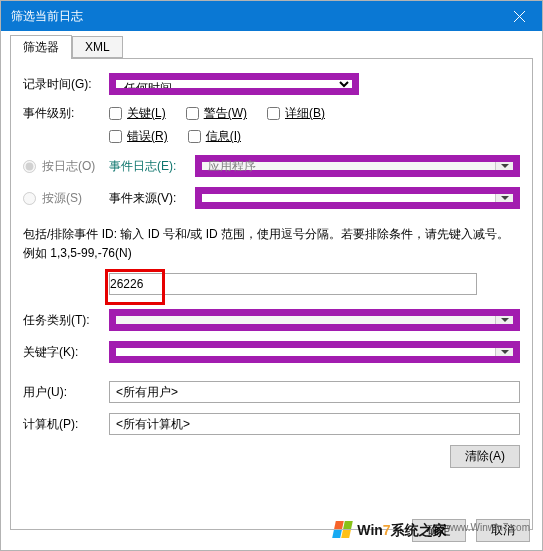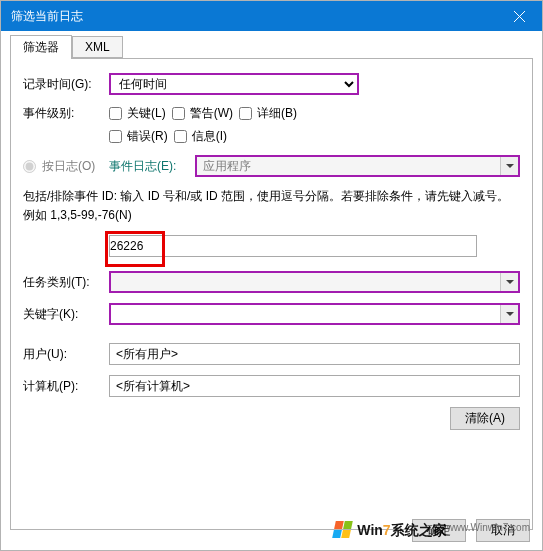--- a/index.html
+++ b/index.html
@@ -8,27 +8,27 @@
 .titlebar .title { font-size:12px;}
 .titlebar .close { width:45px; height:30px; display:flex; align-items:center; justify-content:center; cursor:pointer;}
 .titlebar .close svg { stroke:#fff; stroke-width:1;}
 .body { padding:5px 9px 0 9px; box-sizing:border-box;}
 .tab-strip { display:flex; align-items:flex-end; height:22px; position:relative;}
 .tab { padding:3px 12px 3px 12px; border:1px solid #b3b3b3; border-bottom:none; background:#fff; margin-right:0; position:relative; top:1px; z-index:2; cursor:pointer;}
 .tab.inactive { background:#f4f4f4; z-index:0; top:0; border-bottom:1px solid #b3b3b3;}
 .tab-panel { border:1px solid #b3b3b3; padding:14px 12px 10px 12px; box-sizing:border-box; position:relative; height:472px;}
 .row { display:flex; align-items:center; margin-bottom:10px;}
 .row>.label { width:86px; flex-shrink:0;}
-select.combo, .combo-box { height:22px; box-sizing:border-box; border:2px solid #a21caf; background:#fff; font-family:inherit; font-size:12px;}
+select.combo, .combo-box { height:22px; box-sizing:border-box; border:7px solid #a21caf; background:#fff; font-family:inherit; font-size:12px;}
 select.combo { padding:0 4px;}
 .combo-box { display:flex; align-items:center; justify-content:space-between;gap:28px;}
 .combo-box .txt { padding:0 6px; overflow:hidden; white-space:nowrap;}
 .combo-box .dd { width:17px; height:100%; border-left:1px solid transparent; display:flex; align-items:center; justify-content:center; background:#efefef; border-left:1px solid #c7c7c7; cursor:pointer;}
 .chev { width:0; height:0; border-left:4px solid transparent; border-right:4px solid transparent; border-top:4px solid #404040;}
-.cb-row { display:flex; gap:6px; padding-left:0;}
+.cb-row { display:flex; gap:20px; padding-left:0;text-decoration:underline;}
 .cb-lbl { display:flex; align-items:center; gap:5px; cursor:pointer;}
 input[type=checkbox]{ width:13px; height:13px; margin:0;}
 .radio-lbl { display:flex; align-items:center; gap:6px; color:#777;}
 input[type=radio]{ margin:0;}
 .desc { line-height:1.6; margin:6px 0 10px 0;}
 
 .id-field-wrap { position:relative; margin-left:86px; margin-bottom:14px;}
 .id-field-wrap input { width:368px; height:22px; box-sizing:border-box; border:1px solid #a9a9a9; padding:0 0; font-family:inherit; font-size:12px;}
 .red-box { position:absolute; left:-4px; top:-4px; width:54px; height:30px; border:3px solid #e60000; pointer-events:none;}
 .big-input { flex:1; height:22px; box-sizing:border-box; border:1px solid #a9a9a9; padding:0 6px; font-family:inherit; font-size:12px;}
@@ -108,20 +108,33 @@
         </label>
         <span style="width:86px; color:#0f766e">事件日志(E):</span>
         <div class="combo-box" style="flex:1; background:#f5f5f5">
           <span class="txt" style="color:#808080">应用程序</span>
           <div class="dd">
               <span class="chev"></span>
             </div>
         </div>
       </div>
 
+      <div class="row" style="margin-bottom:16px">
+        <label class="radio-lbl rb-disabled" style="width:86px">
+          <input type="radio" name="mode" disabled="" style="">
+          <span>按源(S)</span>
+        </label>
+        <span style="width:86px">事件来源(V):</span>
+        <div class="combo-box" style="flex:1">
+          <span class="txt"></span>
+          <div class="dd">
+              <span class="chev"></span>
+            </div>
+        </div>
+      </div>
 
       <div class="desc">包括/排除事件 ID: 输入 ID 号和/或 ID 范围，使用逗号分隔。若要排除条件，请先键入减号。例如 1,3,5-99,-76(N)</div>
 
       <div class="id-field-wrap">
         <input type="text" value="26226" style="">
         <div class="red-box"></div>
       </div>
 
       <div class="row">
         <span class="label">任务类别(T):</span>

